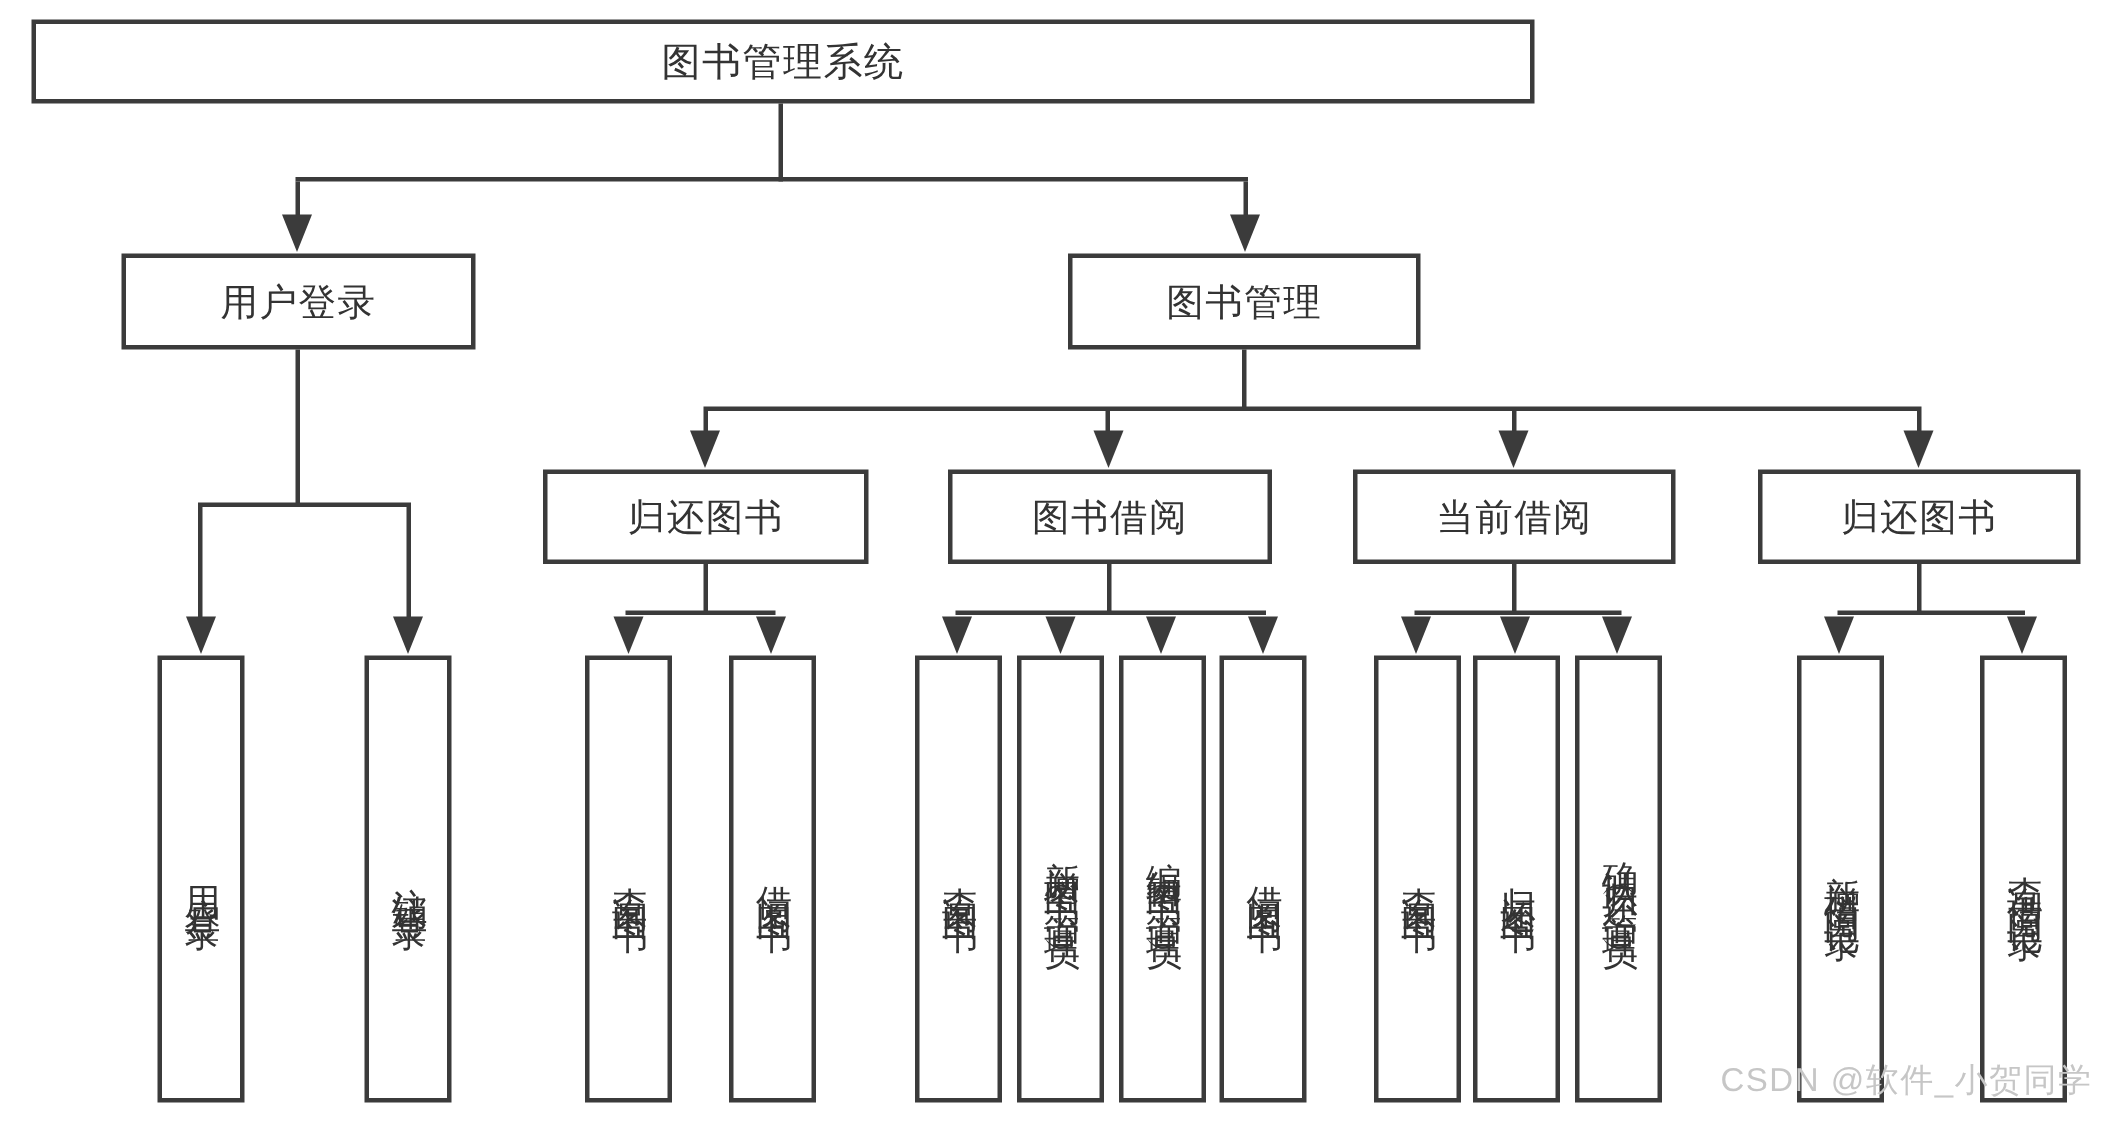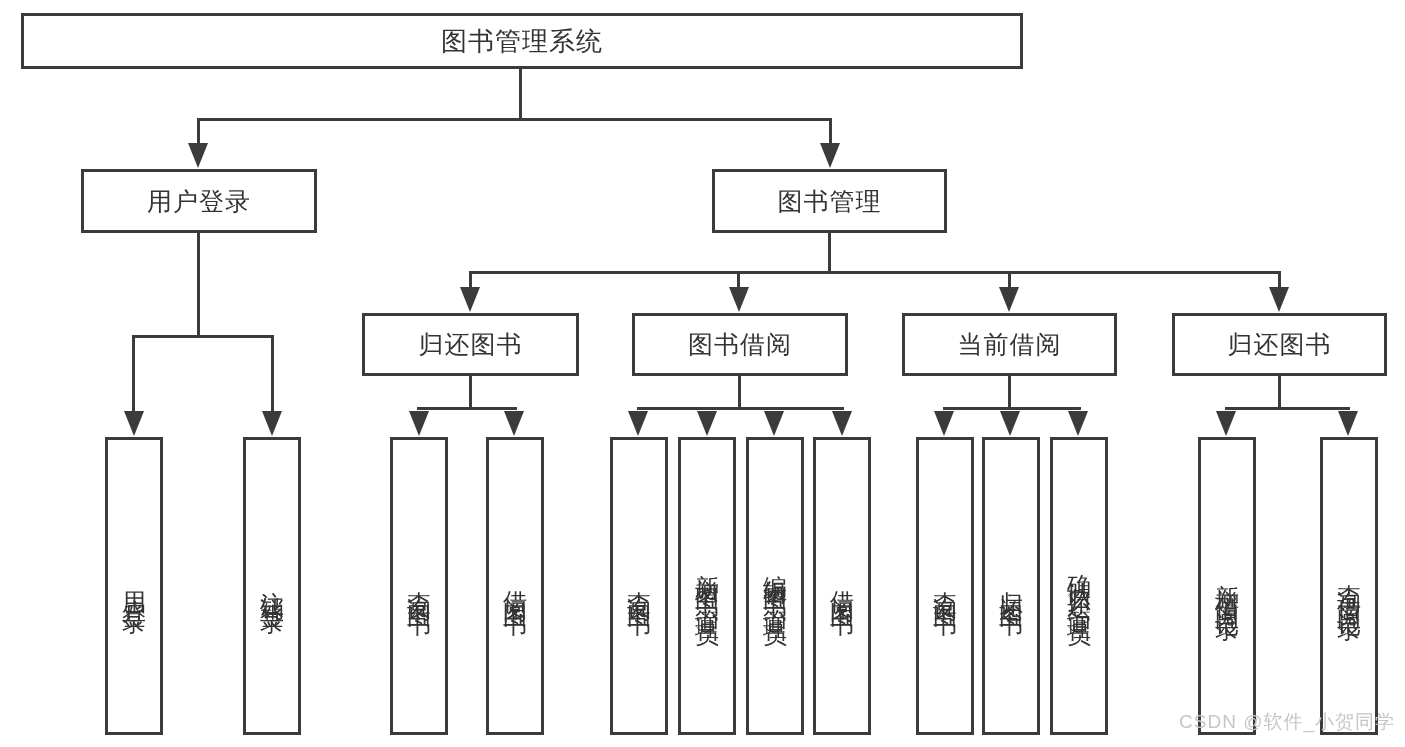--- a/index.html
+++ b/index.html
@@ -55,21 +55,21 @@
   
   .arw{
     position:absolute;width:0;height:0;
     border-left:10px solid transparent;
     border-right:10px solid transparent;
     border-top:25px solid var(--line);
   }
   .watermark{
     position:absolute;
     right:10px;bottom:12px;
-    font-size:19px;
+    font-size:22px;
     letter-spacing:1px;
     color:var(--wm);
     white-space:nowrap;
   }
 </style>
 </head>
 <body>
 
 <div class="canvas">
 

